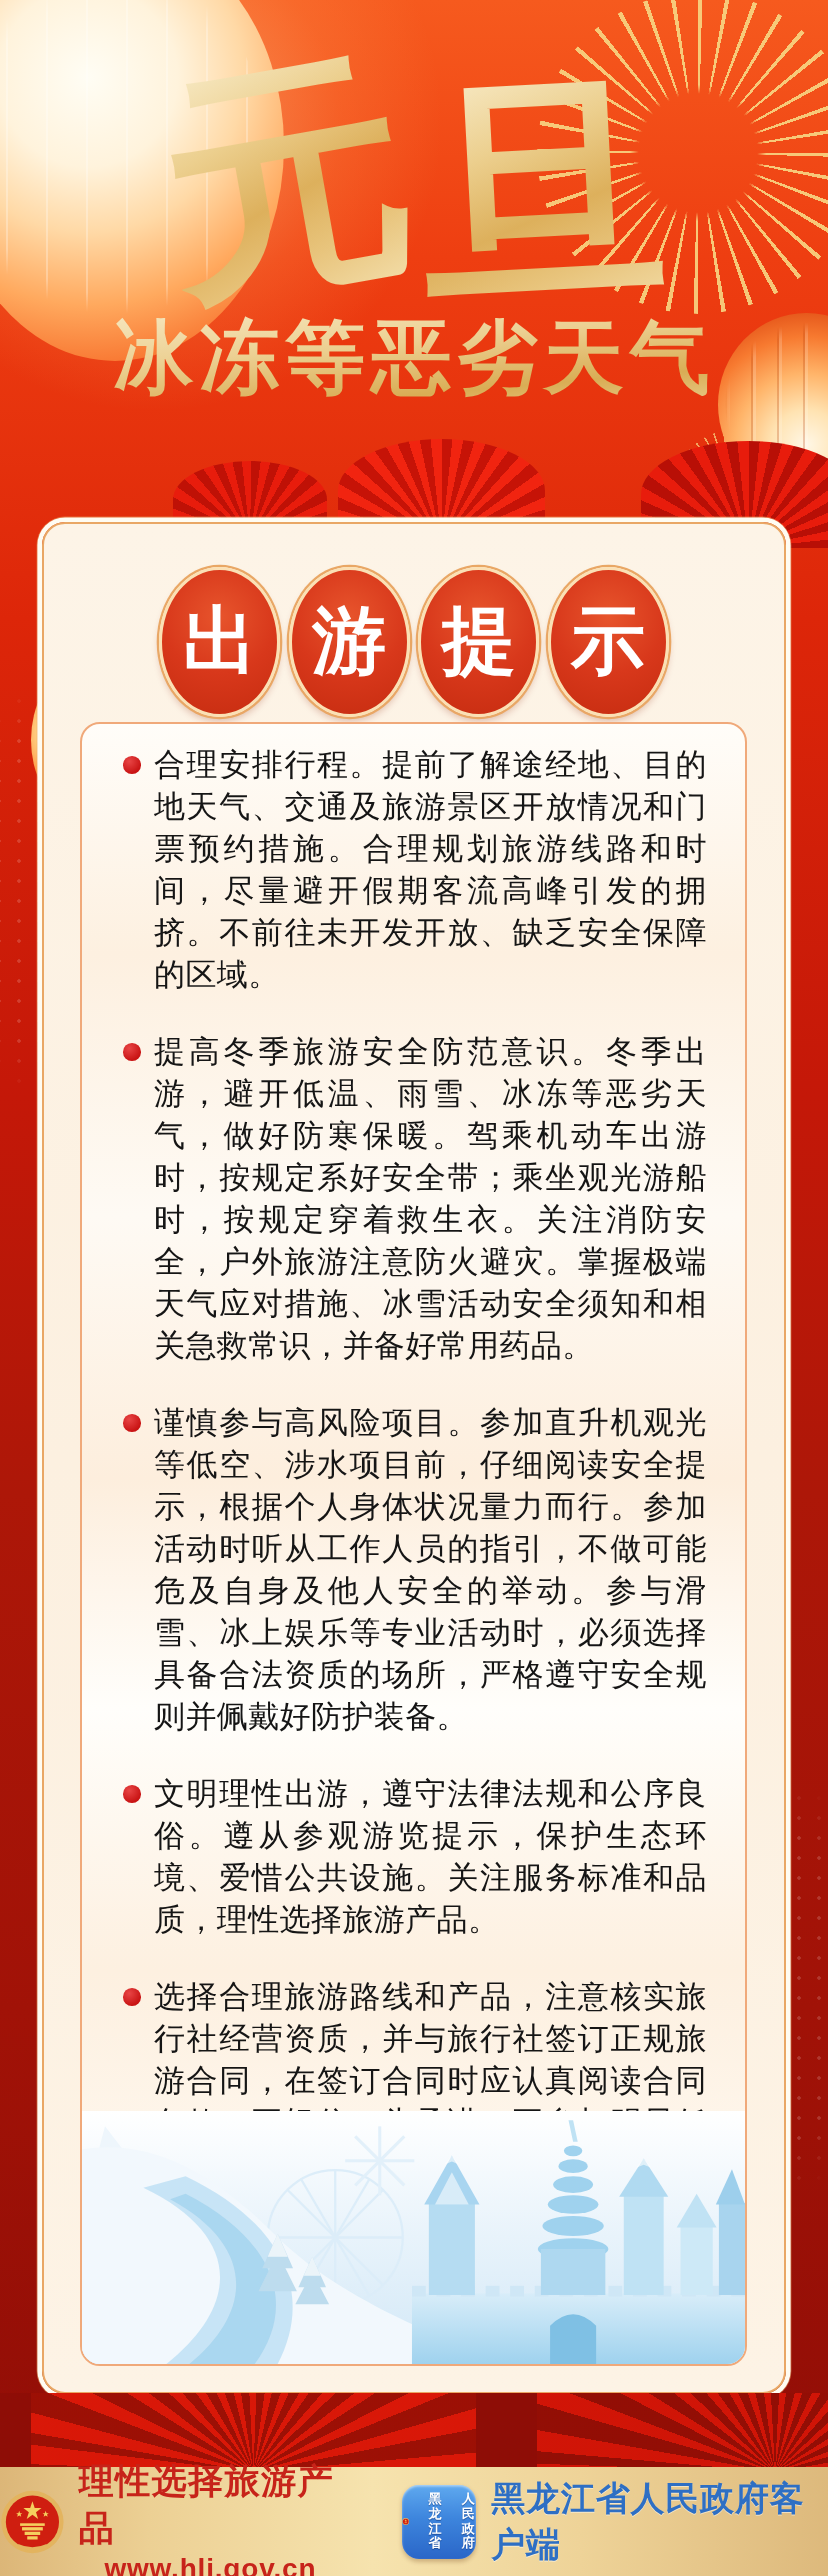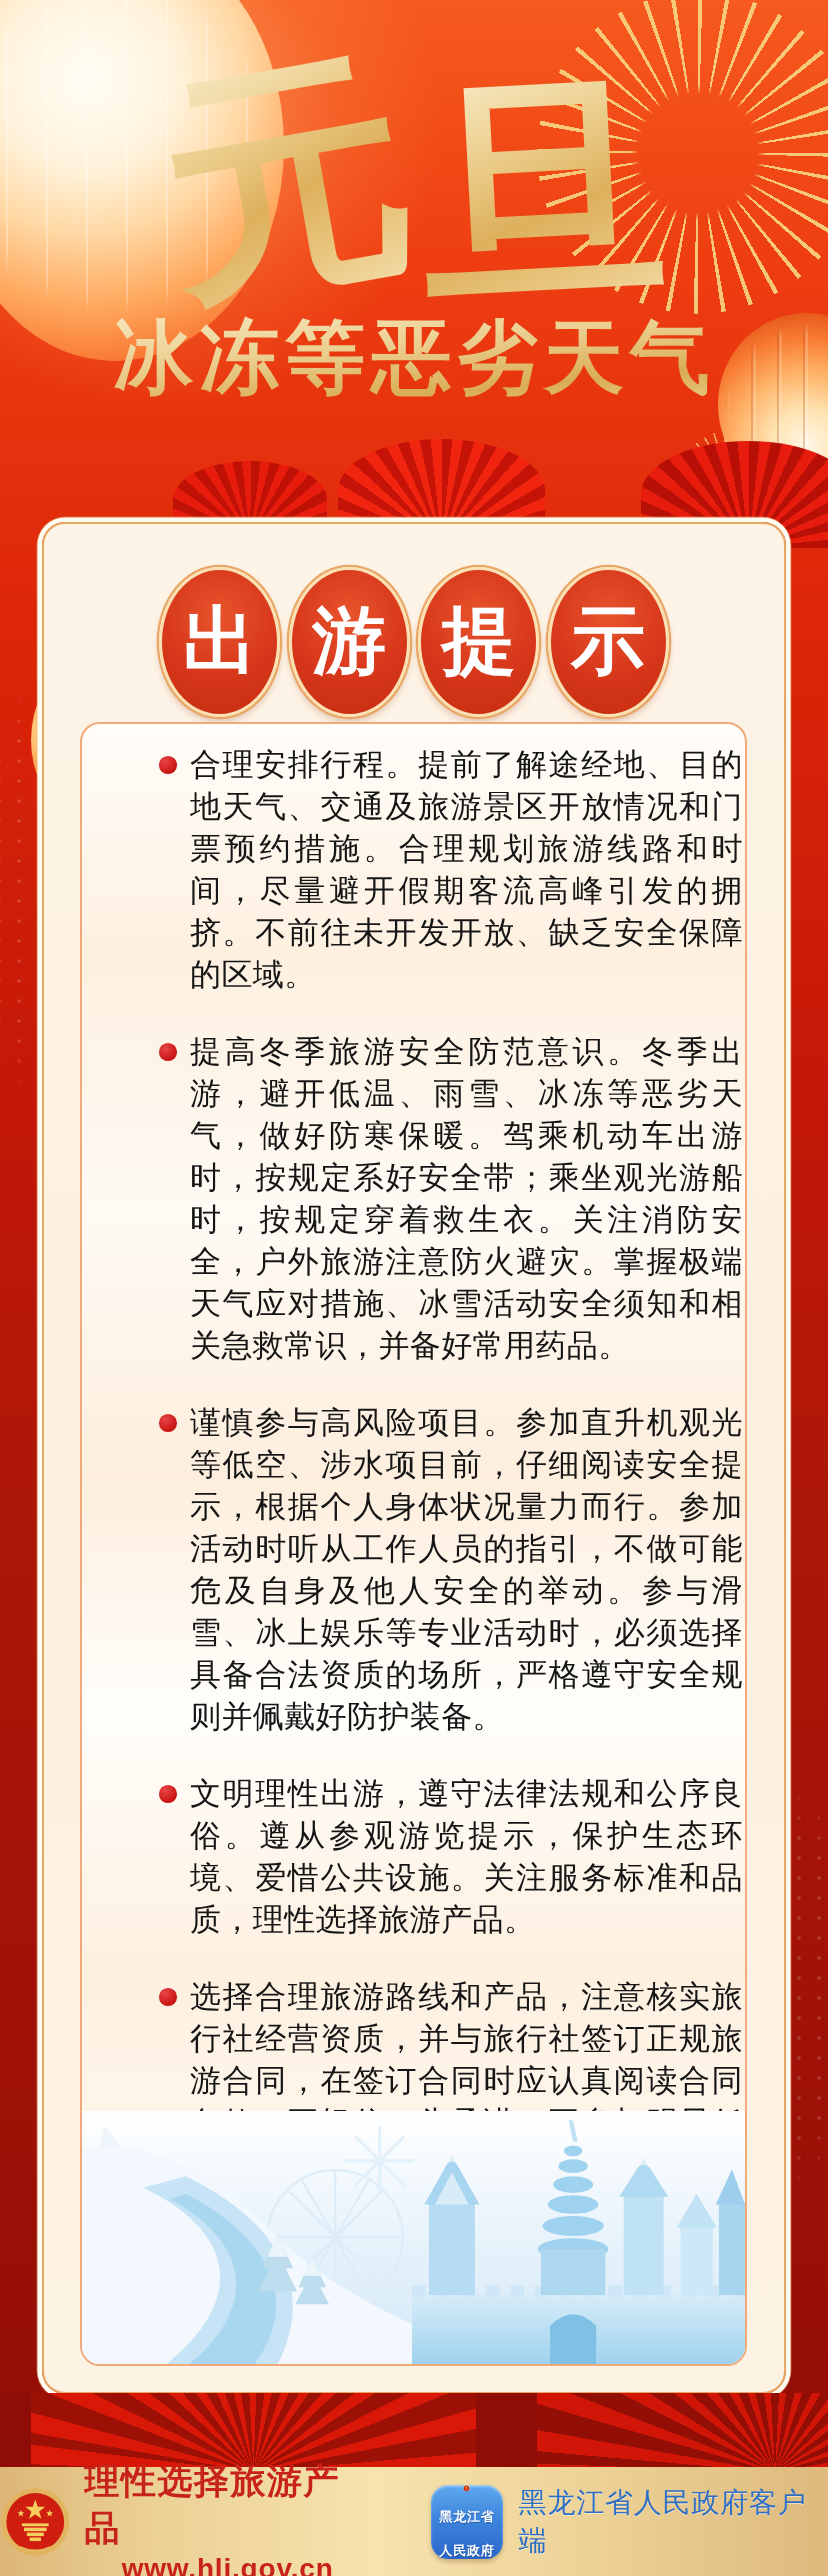--- a/index.html
+++ b/index.html
@@ -69,21 +69,21 @@
     box-shadow:0 0 0 4.6px #fffcf2,0 0 0 5.4px rgba(233,167,101,.55);}
   .badges{position:absolute;left:0;top:43px;width:100%;display:flex;justify-content:center;gap:8.4px;}
   .badge{width:115px;height:144px;border-radius:50%;
     background:radial-gradient(circle at 50% 32%,#e7542c 0%,#d8381b 50%,#c62c10 100%);
     border:3.1px solid #fbe0b4;box-shadow:0 0 0 2.3px #e9a765,0 4.6px 7.7px rgba(140,30,5,.25);
     display:flex;align-items:center;justify-content:center;}
   .badge span{color:#fff;font-size:74px;font-weight:bold;font-family:"Liberation Serif","DejaVu Serif",serif;}
   .content{position:absolute;left:36px;top:198px;width:663px;height:1640px;
     background:linear-gradient(180deg,#fffdf9 0%,#fdf0e0 14%,#fefaf4 30%,#fdeedd 46%,#fffefb 60%,#fdf0e0 76%,#fffdf9 100%);
     border:2.3px solid #f0a97a;border-radius:20px;overflow:hidden;}
-  .tips{position:absolute;left:0;top:0;width:100%;padding:20px 38px 0 38px;box-sizing:border-box;margin-left:36px;}
+  .tips{position:absolute;left:0;top:0;width:100%;padding:20px 38px 0 38px;box-sizing:border-box;}
   .tip{position:relative;margin:0 0 35px 0;padding-left:34px;
     font-size:31px;line-height:42px;color:#151515;text-align:justify;letter-spacing:0.4px;}
   .tip .dot{position:absolute;left:3.1px;top:12.3px;width:17.7px;height:17.7px;border-radius:50%;
     background:radial-gradient(circle at 35% 30%,#e84545,#c91414 70%);}
   .ice{position:absolute;left:0;bottom:0;width:100%;height:253px;}
   
   .band-red{position:absolute;left:0;top:2393px;width:829px;height:74px;background:#8e0d06;overflow:hidden;}
   .ray-fan{position:absolute;bottom:-4.6px;border-radius:50% 50% 0 0;opacity:.95;}
   .rf1{left:31px;width:445px;height:223px;
     background:repeating-conic-gradient(from -80deg at 50% 100%,#dd1808 0 5deg,#9d1005 5deg 11deg);}
@@ -95,25 +95,25 @@
   .gov{display:flex;align-items:center;gap:14px;}
   .gov-emblem{width:72px;height:72px;}
   .gov-texts{display:flex;flex-direction:column;align-items:center;}
   .gov-name{font-size:35px;font-weight:bold;color:#c7231a;letter-spacing:1.5px;
     font-family:"Liberation Serif","DejaVu Serif",serif;}
   .gov-url{font-size:28px;font-weight:bold;color:#c7231a;margin-top:1.5px;letter-spacing:0.8px;}
   .app{display:flex;align-items:center;gap:15.4px;}
   .app-icon{width:74px;height:74px;border-radius:17px;
     background:linear-gradient(180deg,#5fa9ef 0%,#3d85dd 45%,#2a66c8 100%);
     box-shadow:inset 0 1.5px 2.3px rgba(255,255,255,.5),0 2.3px 4.6px rgba(90,40,0,.25);
-    display:flex;flex-direction:column;align-items:center;justify-content:center;gap:19px;}
+    display:flex;align-items:center;justify-content:center;gap:19px;}
   .app-emblem{width:29px;height:29px;}
   .app-line{color:#fff;font-size:13px;font-weight:bold;line-height:14.6px;letter-spacing:0.8px;
     text-shadow:0 0.8px 0.8px rgba(20,60,130,.7);}
-  .app-name{font-size:28px;font-weight:normal;color:#2e6fc4;letter-spacing:0.8px;
+  .app-name{font-size:34px;font-weight:bold;color:#2e6fc4;letter-spacing:0.8px;
     text-shadow:0 0.8px 0 rgba(255,255,255,.5);}
 </style>
 </head>
 <body>
 
 <div class="poster">
 
   <div class="glow-topleft"></div>
   <div class="lantern-left-string"></div>
   <div class="lantern-left"></div>

